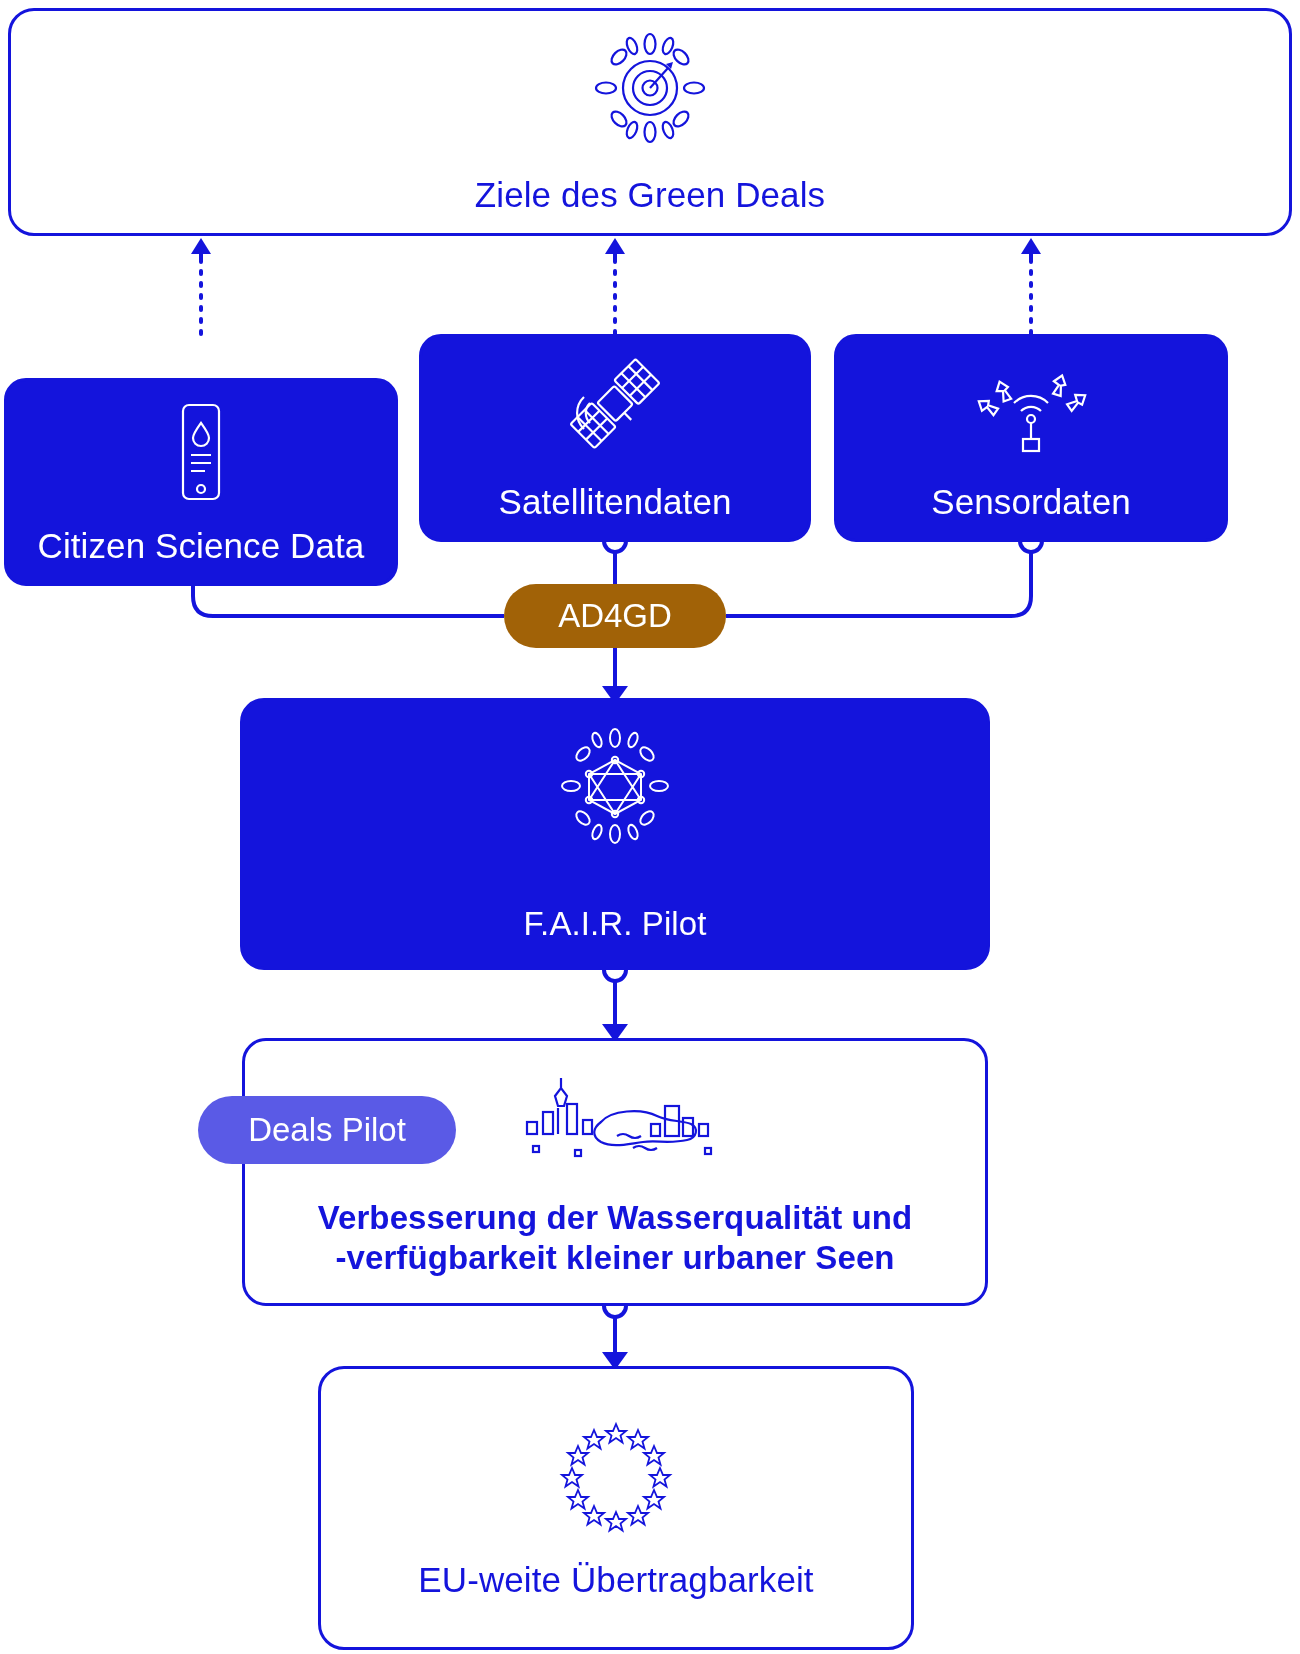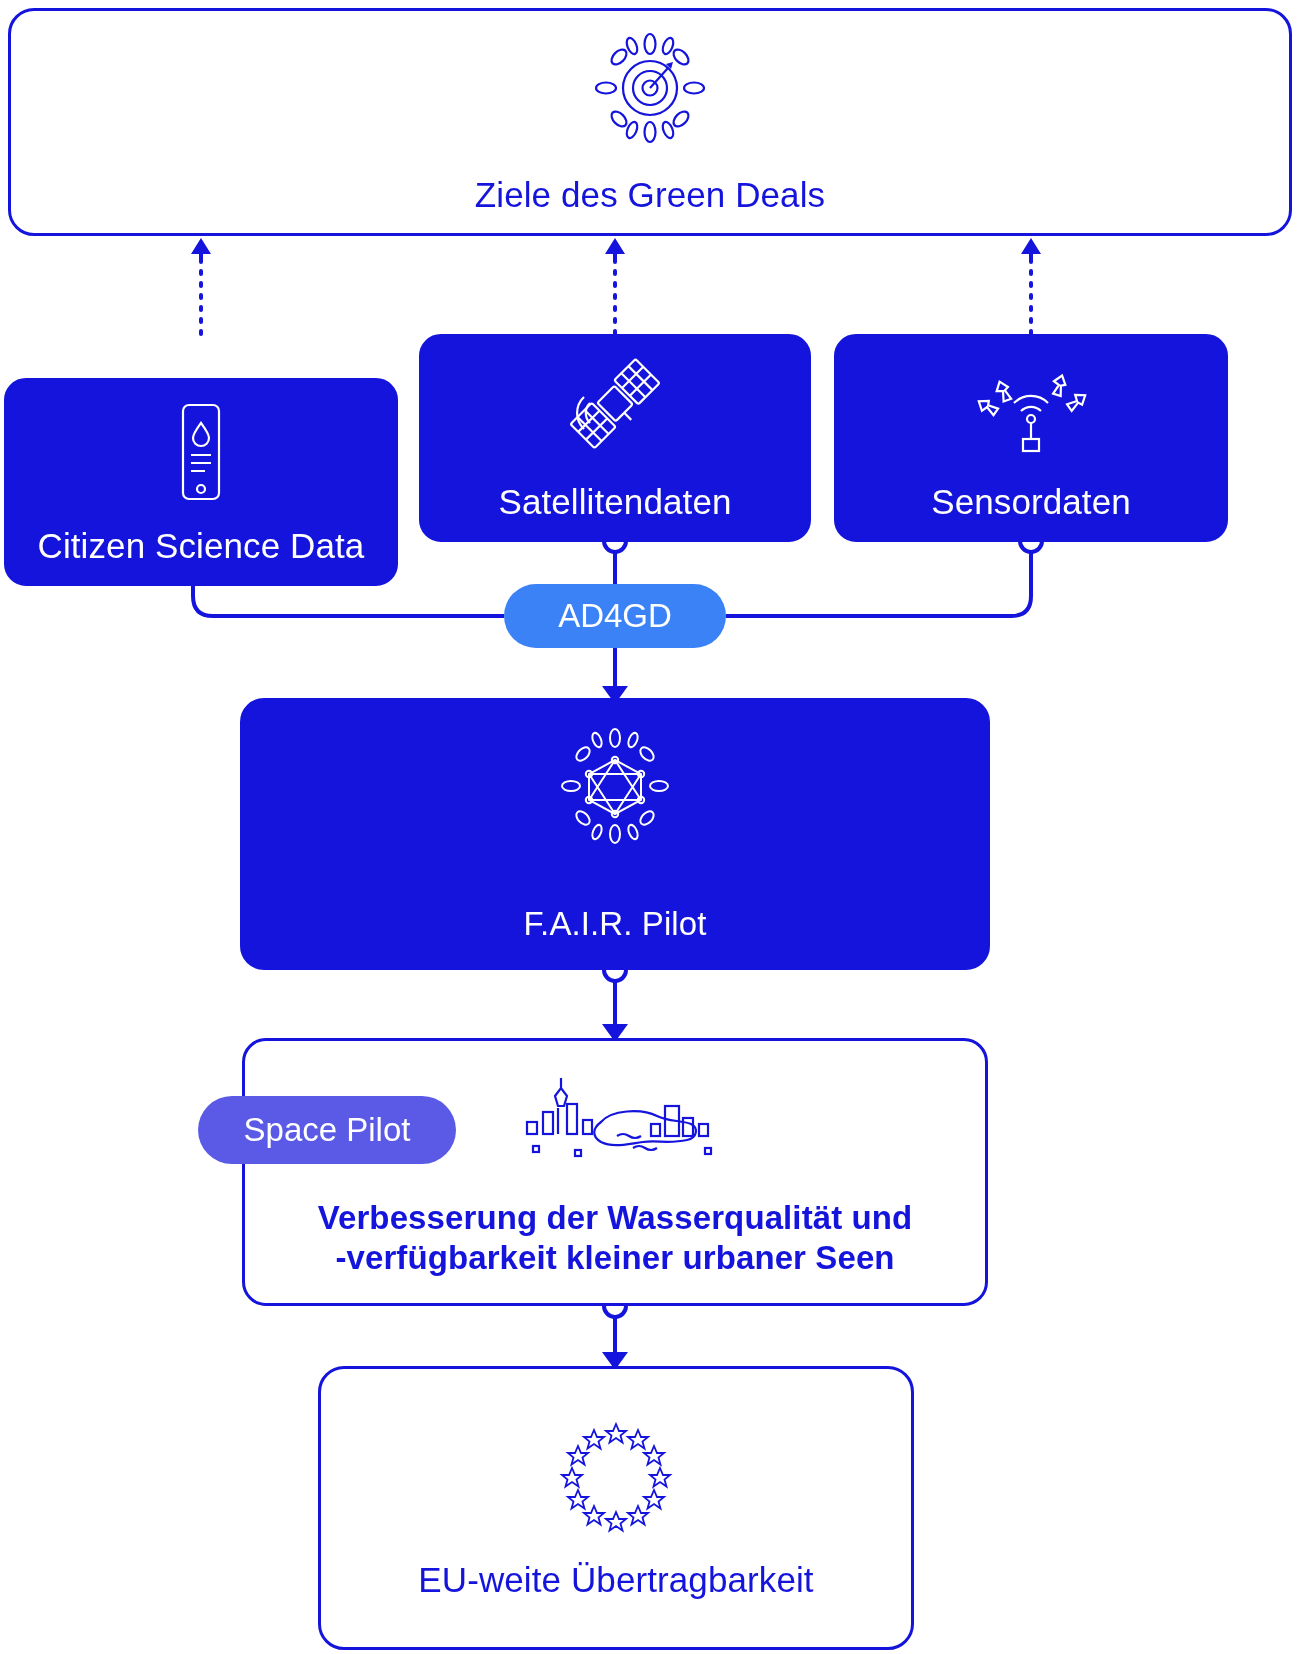--- a/index.html
+++ b/index.html
@@ -95,21 +95,21 @@
     margin-top: 14px;
   }
 
   #ad4gd-pill {
     position: absolute;
     left: 504px;
     top: 584px;
     width: 222px;
     height: 64px;
     border-radius: 32px;
-    background: #3b82f6;
+    background: #a16207;
     color: #ffffff;
     display: flex;
     align-items: center;
     justify-content: center;
     font-size: 33px;
     box-sizing: border-box;
   }
 
   #dataspace-node {
     left: 240px;
@@ -366,21 +366,21 @@
         </g>
       </svg>
     </span>
     <span class="node-label">
       <span>Verbesserung der Wasserqualität und</span><br>
       <span>-verfügbarkeit kleiner urbaner Seen</span>
     </span>
   </div>
 
   <div id="berlin-pill">
-    <span>Space Pilot</span>
+    <span>Deals Pilot</span>
   </div>
 
   <div class="node outline" id="eu-node">
     <span class="icon">
       <svg width="140" height="130" viewBox="0 0 140 130">
         <g stroke="#1414dc" stroke-width="1.8" fill="none">
           <g id="stars">
             <path d="M70 10 l3 7 7 0 -5.5 4.5 2 7 -6.5 -4.5 -6.5 4.5 2 -7 -5.5 -4.5 7 0 z"></path>
             <path d="M92 16 l3 7 7 0 -5.5 4.5 2 7 -6.5 -4.5 -6.5 4.5 2 -7 -5.5 -4.5 7 0 z"></path>
             <path d="M108 32 l3 7 7 0 -5.5 4.5 2 7 -6.5 -4.5 -6.5 4.5 2 -7 -5.5 -4.5 7 0 z"></path>

